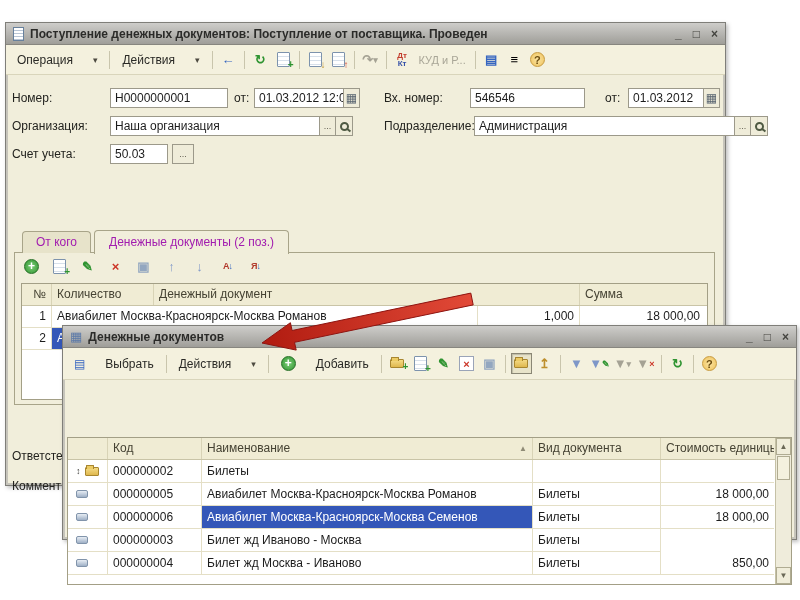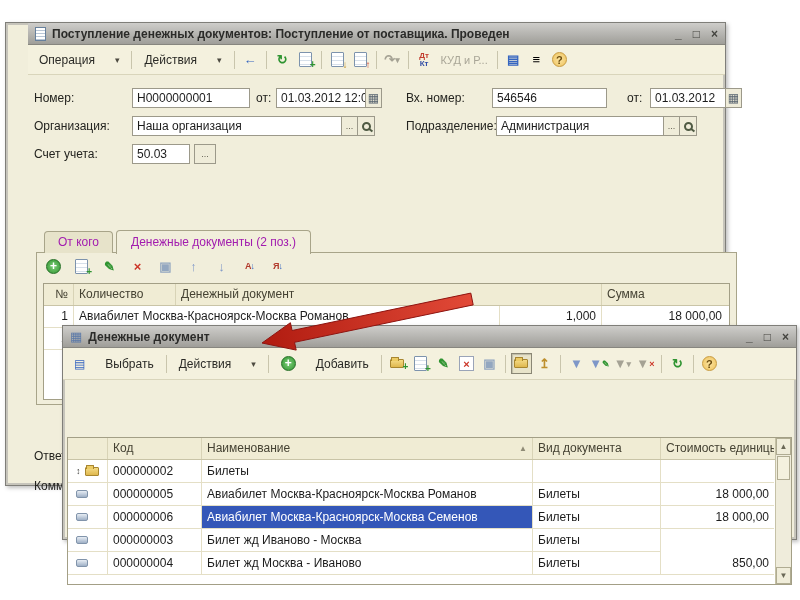--- a/index.html
+++ b/index.html
@@ -65,21 +65,21 @@
   .mag { width:9px; height:9px; border:2px solid #4f5a43; border-radius:50%; position:relative; display:inline-block; }
   .mag::after { content:""; position:absolute; width:5px; height:2px; background:#4f5a43;
     right:-4px; bottom:-2px; transform:rotate(40deg); }
   .xbox { width:15px; height:15px; background:#fff; border:1px solid #9aa4b8; color:#cc3527;
     font-weight:bold; font-size:11px; display:inline-flex; align-items:center; justify-content:center; }
   .floppy { color:#93a7c0; font-size:13px; }
   .sortlbl { font-size:9px; font-weight:bold; color:#b23a2c; letter-spacing:-1px; }
   .sortlbl i { font-style:normal; color:#3565c0; }
 
   
-  #main-window { left:5px; top:22px; width:721px; height:464px; z-index:1;padding-left:22px; }
+  #main-window { left:5px; top:22px; width:721px; height:464px; z-index:1; }
   #main-content { position:relative; flex:1; }
   .frow { position:absolute; left:6px; right:4px; height:20px; }
   .frow > * { position:absolute; top:0; }
   .flabel { line-height:20px; color:#23231f; }
   .fld { height:20px; background:#fff; border:1px solid #9c998a; padding:0 4px; line-height:18px;
     white-space:nowrap; overflow:hidden; }
   .fgroup { display:flex; height:20px; }
   .fgroup .fld { flex:1; border-right:none; }
   .fbtn { width:17px; height:20px; background:#efecd9; border:1px solid #9c998a;
     display:inline-flex; align-items:center; justify-content:center;
@@ -230,21 +230,21 @@
     <div class="frow" style="top:41px;">
       <span class="flabel" style="left:0">Организация:</span>
       <span class="fgroup" style="left:98px; width:243px;">
         <span class="fld">Наша организация</span>
         <button class="fbtn">...</button>
         <button class="fbtn">
             <span class="mag"></span>
           </button>
       </span>
       <span class="flabel" style="left:372px">Подразделение:</span>
-      <span class="fgroup" style="left:462px; width:201px;">
+      <span class="fgroup" style="left:462px; width:294px;">
         <span class="fld">Администрация</span>
         <button class="fbtn">...</button>
         <button class="fbtn">
             <span class="mag"></span>
           </button>
       </span>
     </div>
 
     <div class="frow" style="top:69px;">
       <span class="flabel" style="left:0">Счет учета:</span>
@@ -319,21 +319,21 @@
     </div>
 
     <span class="bottom-labels" style="top:374px">Ответсте</span>
     <span class="bottom-labels" style="top:404px">Коммент</span>
   </div>
 </div>
 
 <div class="window" id="popup-window">
   <div class="titlebar">
     <span class="grid-ic">▦</span>
-    <span>Денежные документ</span>
+    <span>Денежные документов</span>
     <span class="win-controls">
       <span>_</span>
       <span>□</span>
       <span>×</span>
     </span>
   </div>
 
   <div class="toolbar" id="popup-toolbar">
     <button class="menu-btn">
       <span class="b">▤</span>

